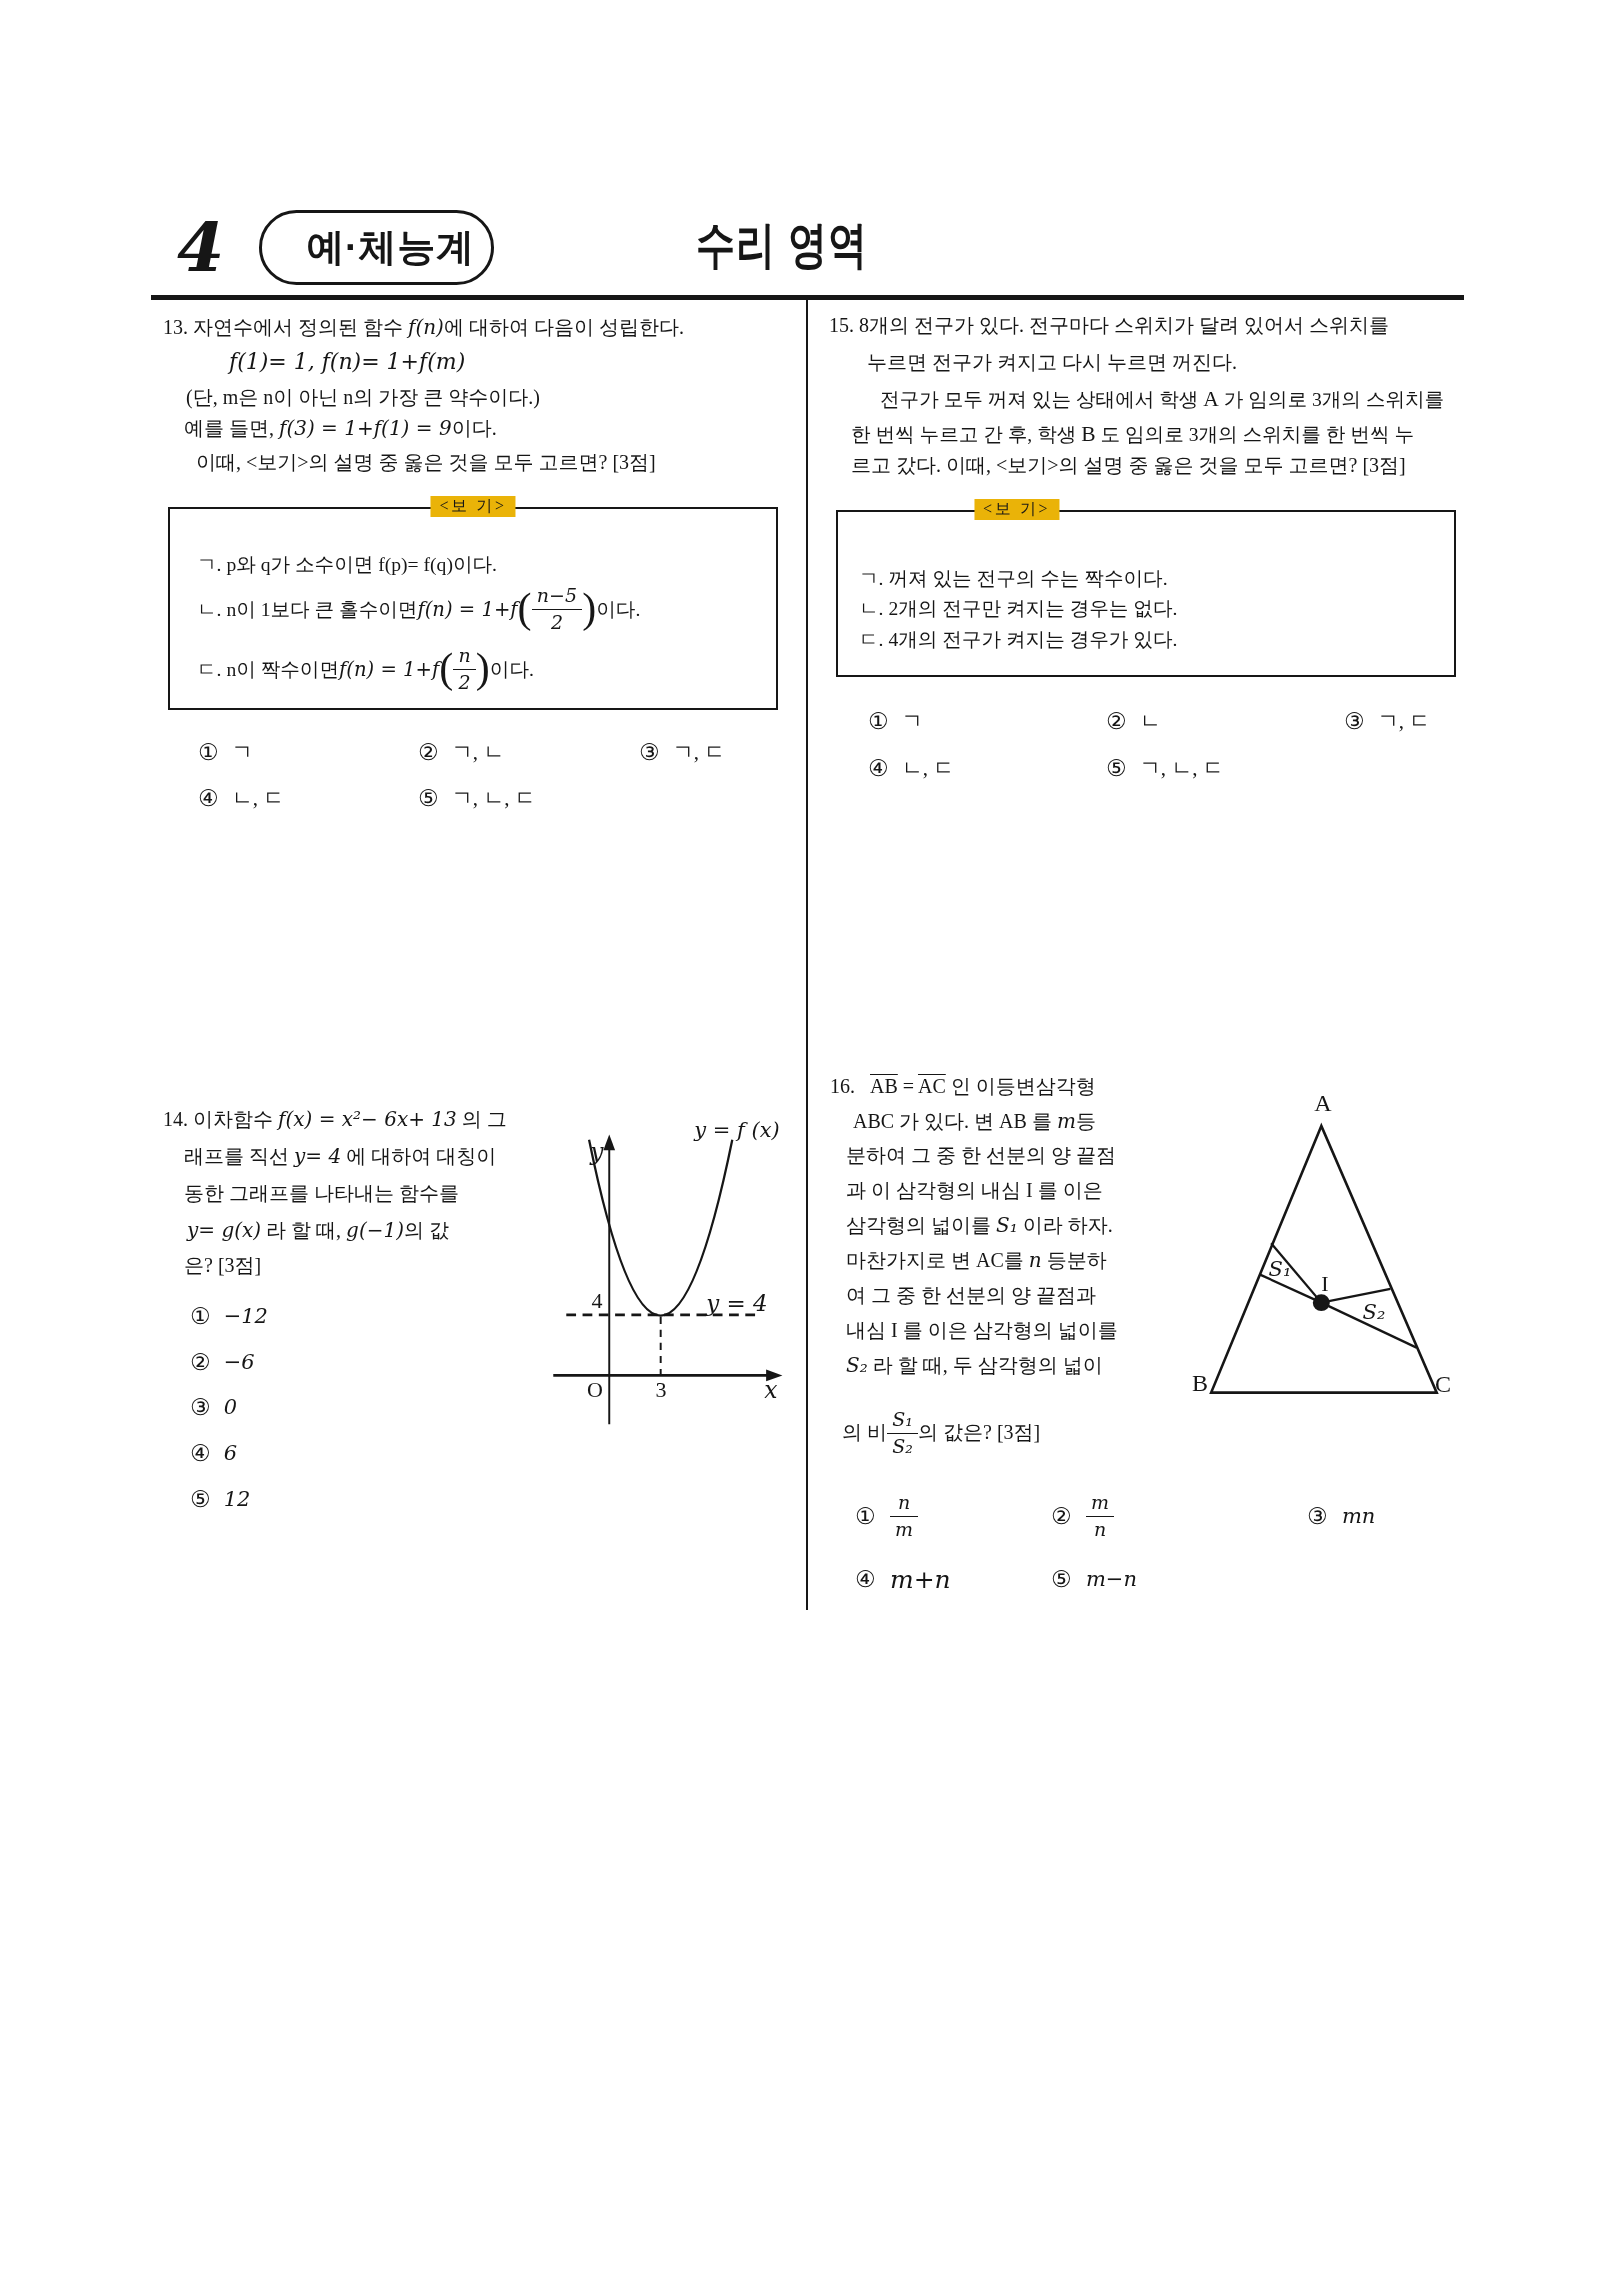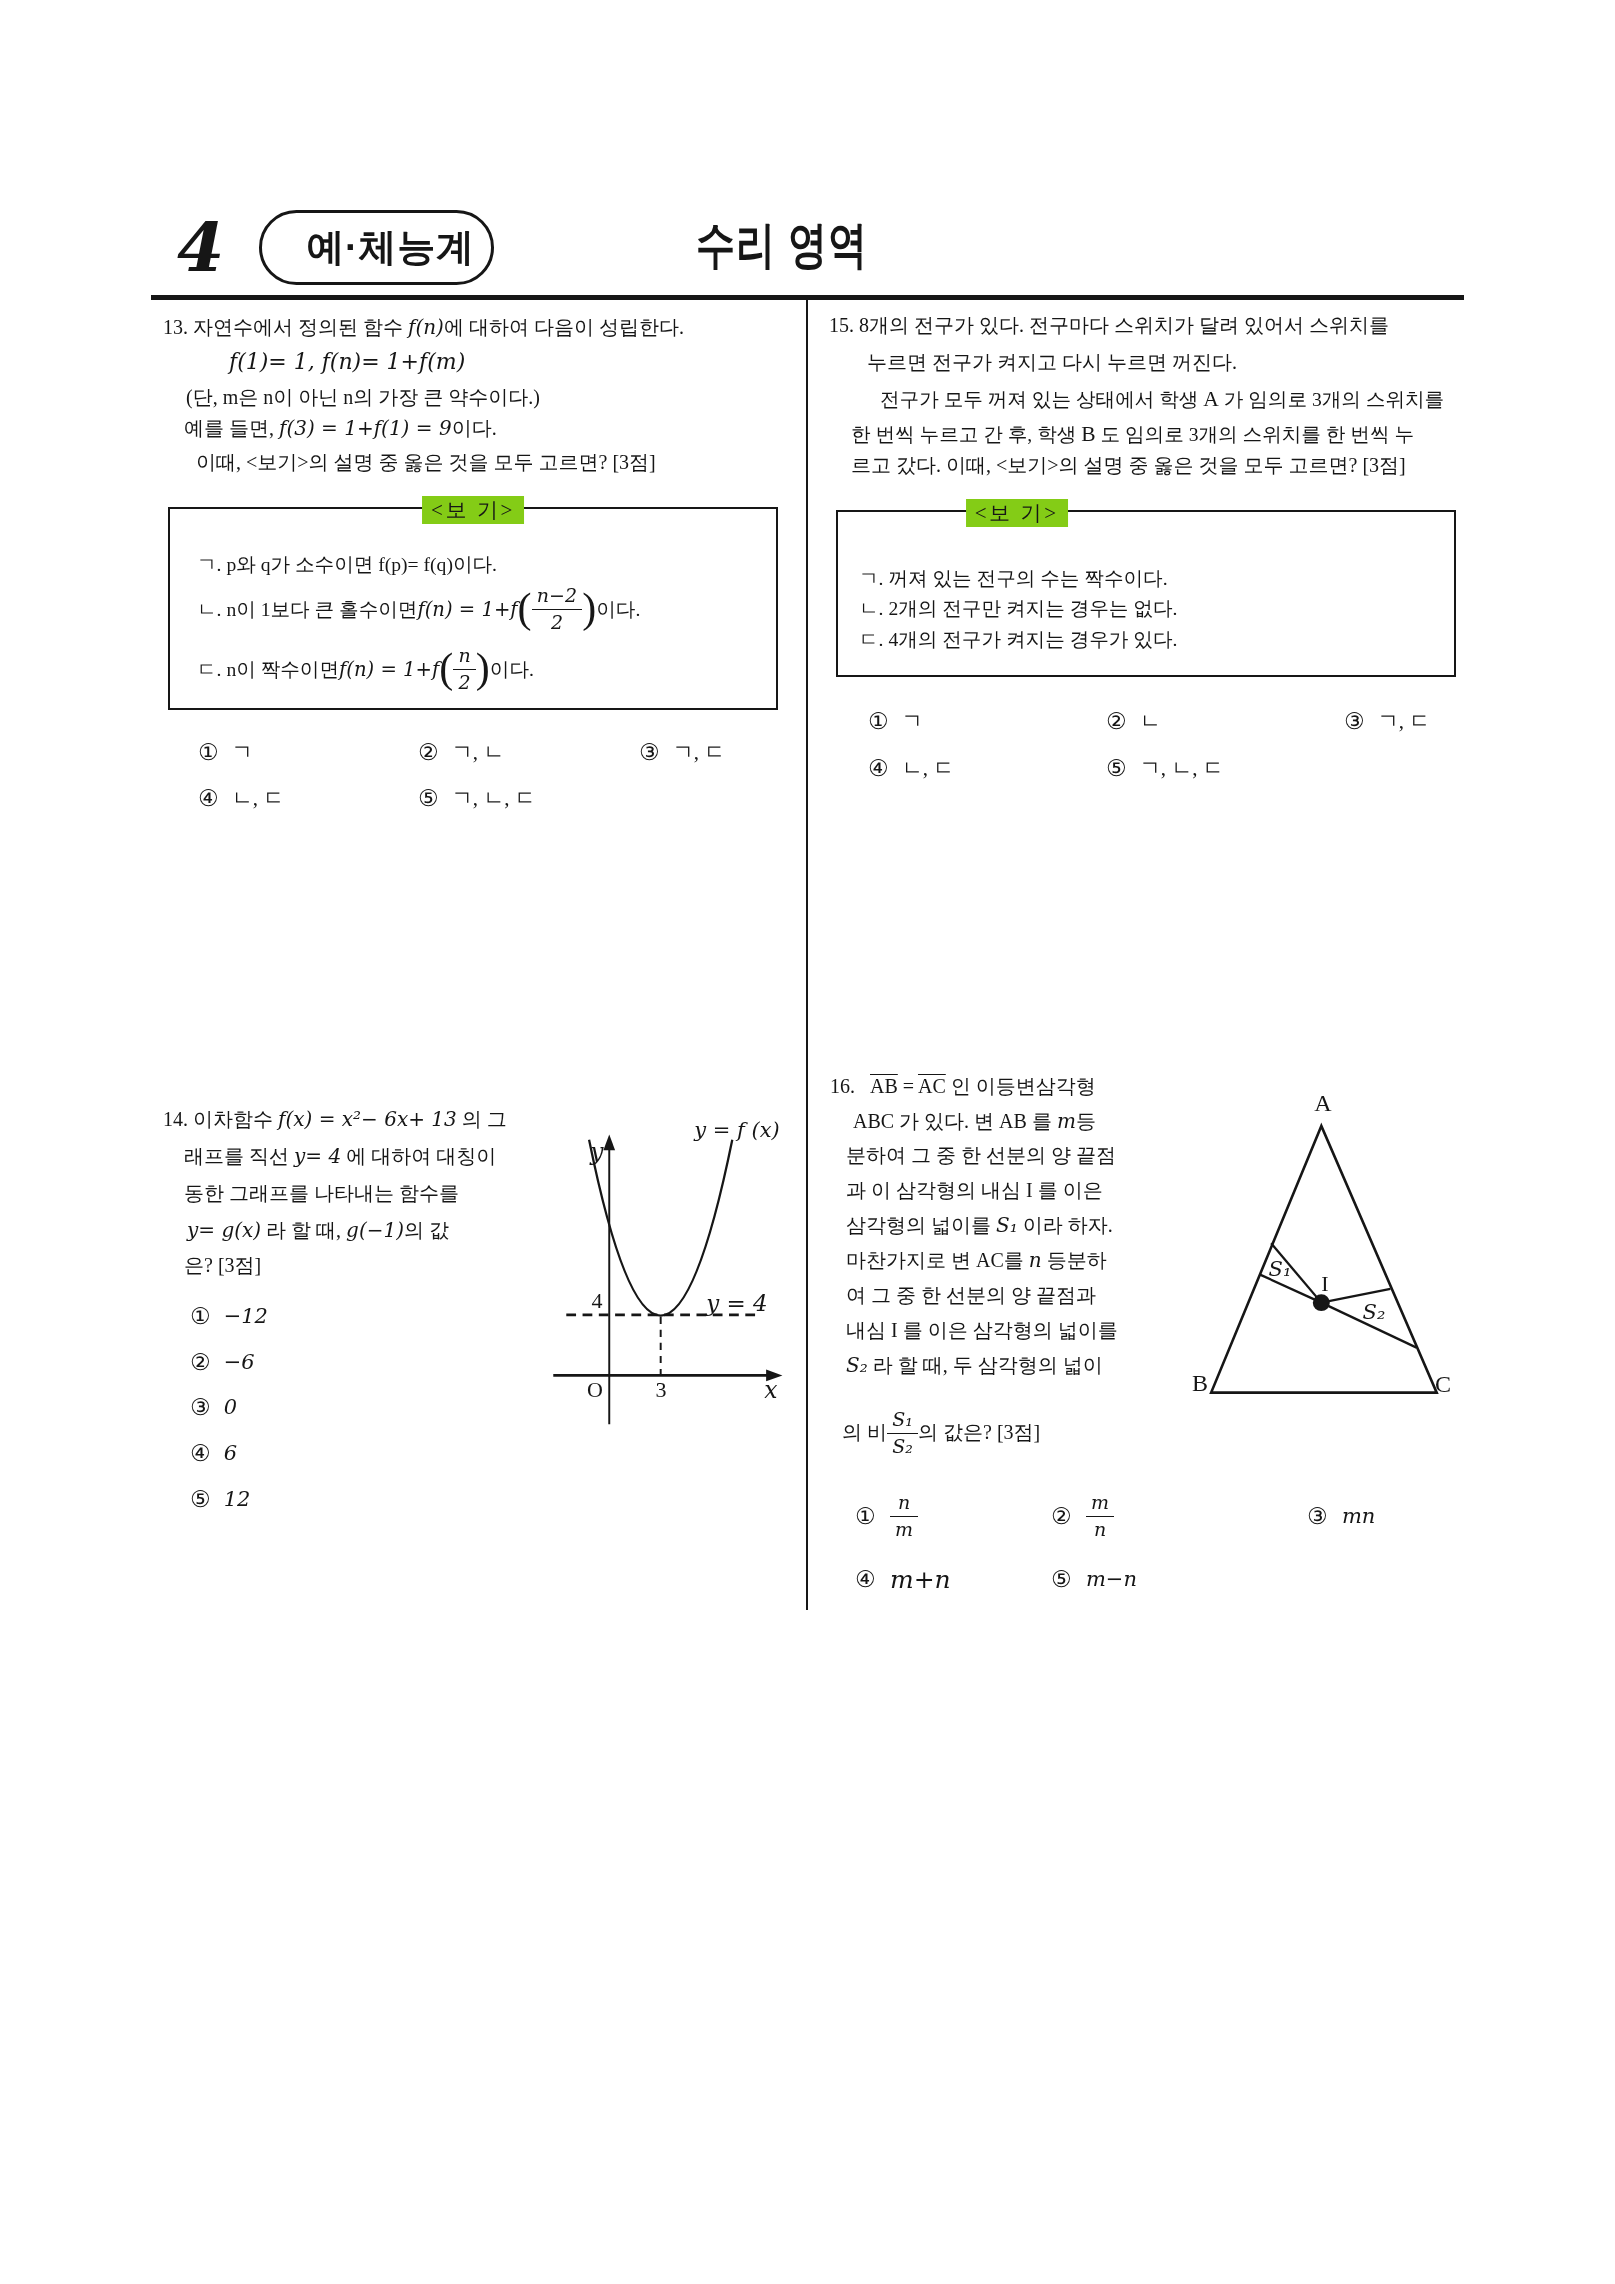--- a/index.html
+++ b/index.html
@@ -13,21 +13,21 @@
   .choice{position:absolute;display:flex;align-items:center;gap:13px;height:29px;}
   .choice .lbl{font-size:21px;}
   .flexline{position:absolute;display:flex;align-items:center;}
   .frac{display:inline-block;text-align:center;vertical-align:middle;
         font-family:"DejaVu Serif",serif;font-style:italic;line-height:1.15;font-size:19px;}
   .frac .fnum{display:block;border-bottom:1.6px solid #161616;padding:1.3px 5.2px 2px;}
   .frac .fden{display:block;padding:2px 5.2px 0;}
   .bigp{font-size:42px;font-weight:400;font-style:normal;font-family:"Liberation Serif",serif;
         vertical-align:middle;line-height:.9;}
   .bogi{position:absolute;border:2px solid #161616;background:#fff;}
-  .bogi-label{position:absolute;top:-13px;background:#84cc16;padding:0 9px;font-size:21px;letter-spacing:2.6px;}
+  .bogi-label{position:absolute;top:-13px;background:#eab308;padding:0 9px;font-size:16px;letter-spacing:2.6px;}
   .bitem{position:absolute;display:flex;align-items:center;white-space:nowrap;font-size:19.6px;}
   .rule{position:absolute;background:#161616;}
   .hdr-num{position:absolute;font-family:"DejaVu Serif",serif;font-style:italic;font-weight:700;font-size:68px;}
   .badge{position:absolute;border:3.3px solid #161616;border-radius:38px;display:flex;align-items:center;justify-content:center;}
   .badge span{font-family:"Liberation Sans","DejaVu Sans",sans-serif;font-weight:800;font-size:38px;letter-spacing:0.7px;margin-left:28px;}
   .title{position:absolute;font-family:"Liberation Sans","DejaVu Sans",sans-serif;font-weight:800;font-size:50px;
          letter-spacing:1.3px;transform:translate(-50%,-50%) scaleX(.78);}
   .ctr{transform:translate(-50%,-50%);}
   .glabel{position:absolute;font-size:21.5px;white-space:nowrap;}
   svg{position:absolute;left:0;top:0;}
@@ -53,21 +53,21 @@
     <div class="t" style="left:196px;top:452px;">이때, &lt;보기&gt;의 설명 중 옳은 것을 모두 고르면? [3점]</div>
 
     <div class="bogi" style="left:168px;top:507px;width:606px;height:199px;">
       <div class="bogi-label" style="left:50%;transform:translateX(-50%);">&lt;보  기&gt;</div>
       <div class="bitem" style="left:27px;top:29px;height:52px;">ㄱ.  p와  q가 소수이면  f(p)= f(q)이다.</div>
       <div class="bitem" style="left:27px;top:74px;height:52px;">
         <span>ㄴ.  n이 1보다 큰 홀수이면  </span>
           <span class="math">f(n) = 1+f</span>
           <span class="bigp">(</span>
           <span class="frac">
-            <span class="fnum">n−2</span>
+            <span class="fnum">n−5</span>
             <span class="fden">2</span>
           </span>
           <span class="bigp">)</span>
           <span> 이다.</span>
       </div>
       <div class="bitem" style="left:27px;top:134px;height:52px;">
         <span>ㄷ.  n이 짝수이면  </span>
           <span class="math">f(n) = 1+f</span>
           <span class="bigp">(</span>
           <span class="frac">

